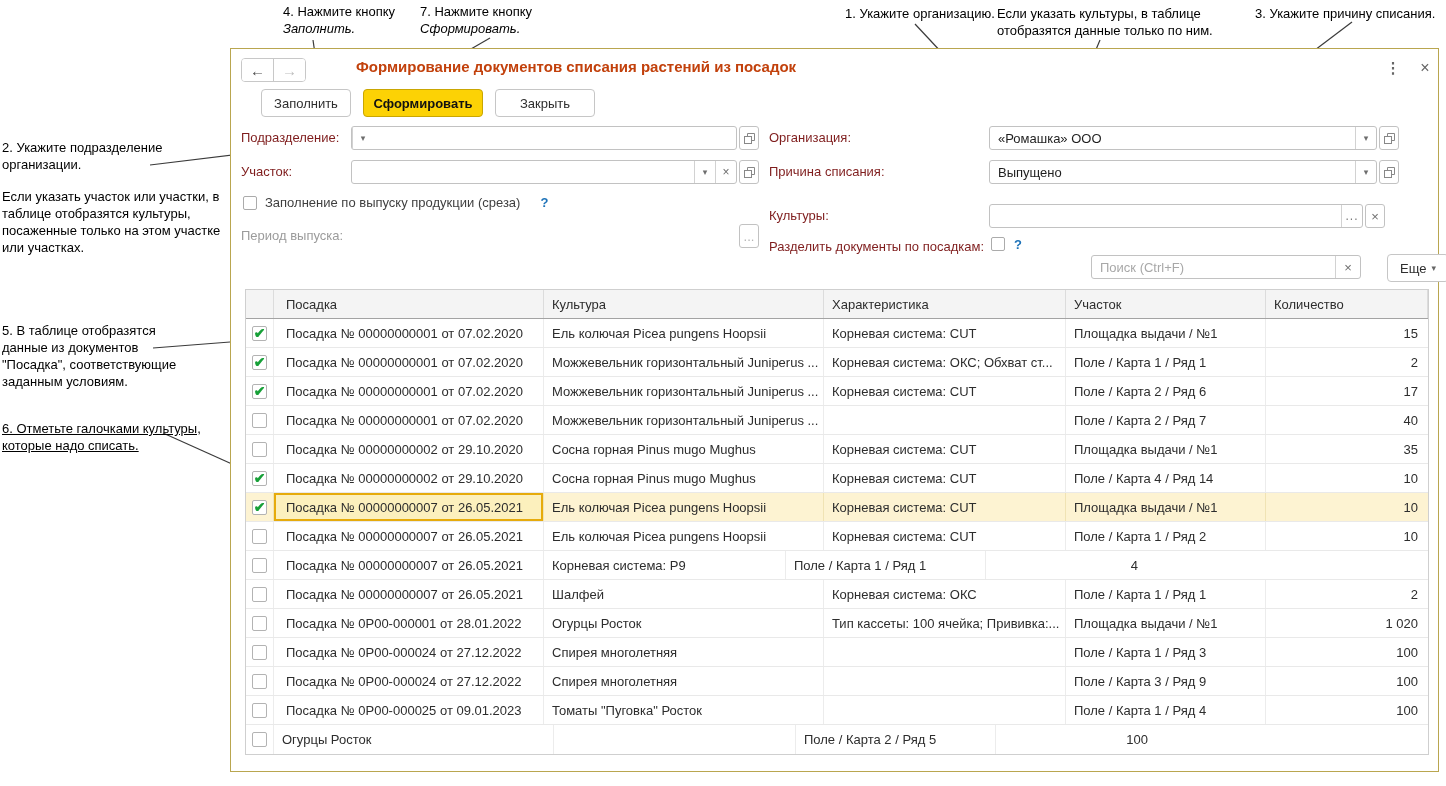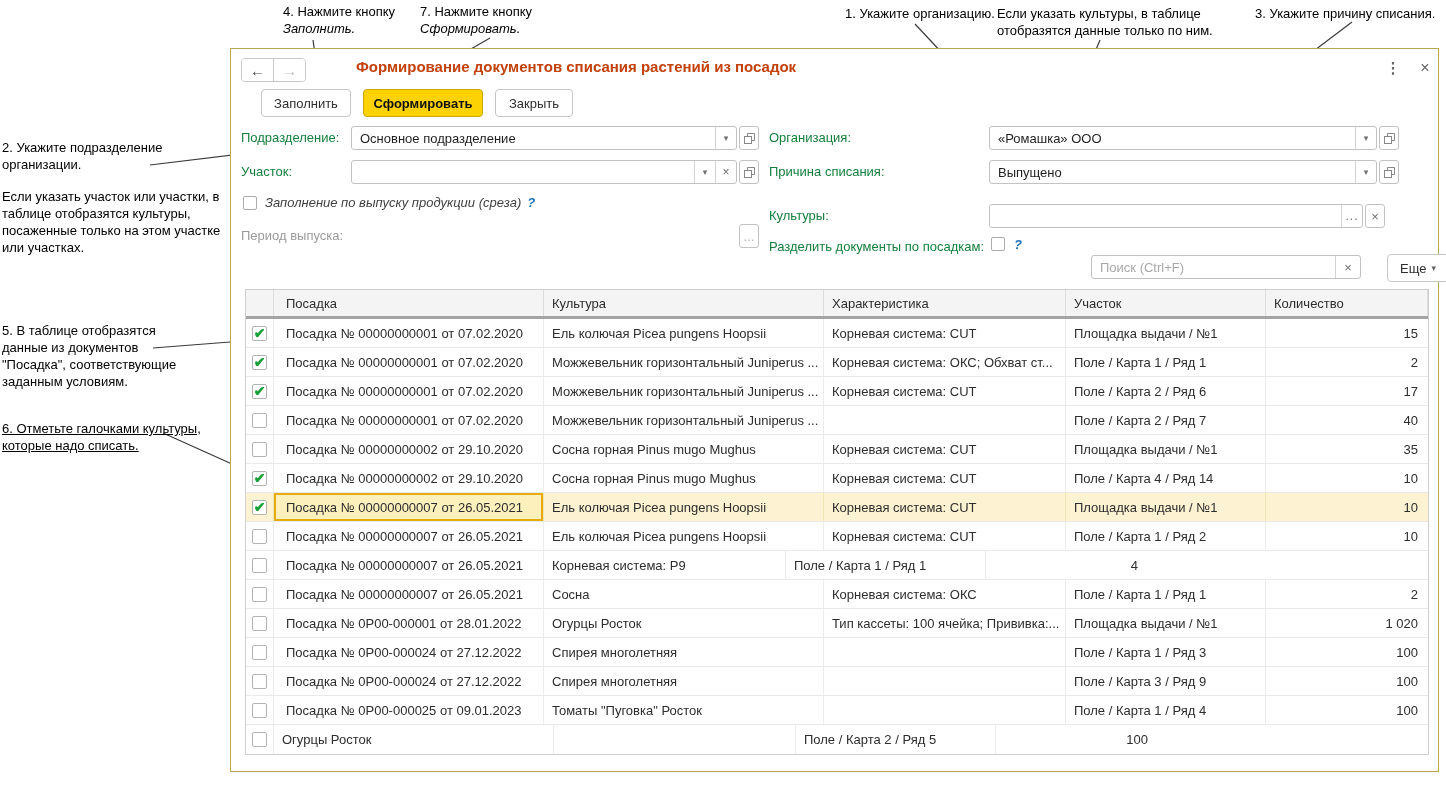--- a/index.html
+++ b/index.html
@@ -21,53 +21,53 @@
   .nav-back{color:#4a4a4a;} .nav-fwd{color:#bdbdbd;}
 
   .win-title{position:absolute;left:125px;top:9px;font-size:15px;font-weight:bold;color:#c2410c;white-space:nowrap;}
   .more-icon{position:absolute;left:1152px;top:8px;width:20px;height:22px;display:flex;align-items:center;justify-content:center;color:#666;font-size:15px;font-weight:bold;}
   .close-icon{position:absolute;left:1184px;top:8px;width:20px;height:22px;display:flex;align-items:center;justify-content:center;color:#666;font-size:16px;}
 
   .btn{position:absolute;height:25px;border:1px solid #c6c6c6;border-radius:4px;background:#fff;
        display:flex;align-items:center;justify-content:center;color:#2e2e2e;padding:13px 4px;box-sizing:border-box;margin-left:20px;}
   .btn-fill{left:10px;top:40px;width:90px;}
   .btn-generate{left:112px;top:40px;width:120px;background:#fcd205;border-color:#c9a602;font-weight:bold;color:#111;}
-  .btn-close{left:244px;top:40px;width:78px;}
-
-  .flabel{position:absolute;color:#15803d;white-space:nowrap;}
+  .btn-close{left:244px;top:40px;width:100px;}
+
+  .flabel{position:absolute;color:#7f1d1d;white-space:nowrap;}
   .flabel.dis{color:#9b9b9b;}
   .field{position:absolute;height:24px;border:1px solid #c2c2c2;border-radius:3px;background:#fff;
          display:flex;align-items:stretch;box-sizing:border-box;}
   .field .val{flex:1;padding:0 8px;display:flex;align-items:center;color:#1f1f1f;white-space:nowrap;overflow:hidden;}
   .field .val.dis{color:#9b9b9b;}
   .field .ibtn{width:20px;display:flex;align-items:center;justify-content:center;color:#6e6e6e;
                border-left:1px solid #d2d2d2;font-size:9px;}
   .field .ibtn.dots{font-size:12px;letter-spacing:1px;color:#777;}
   .xbtn{position:absolute;width:20px;height:24px;border:1px solid #c2c2c2;border-radius:3px;background:#fff;
         display:flex;align-items:center;justify-content:center;color:#6e6e6e;box-sizing:border-box;}
   .xbtn.dis{color:#b5b5b5;}
   .openicon{width:11px;height:11px;display:block;}
 
   .cbx{position:absolute;width:14px;height:14px;border:1px solid #ababab;border-radius:2px;background:#fff;box-sizing:border-box;}
   .help{color:#1d72b8;font-weight:bold;}
-  .cb-label-row{position:absolute;display:flex;gap:6px;align-items:center;white-space:nowrap;color:#3f3f3f;font-style:italic;}
+  .cb-label-row{position:absolute;display:flex;gap:20px;align-items:center;white-space:nowrap;color:#3f3f3f;}
 
   
   .search{position:absolute;left:860px;top:206px;width:270px;height:24px;border:1px solid #c2c2c2;border-radius:3px;
           display:flex;align-items:stretch;box-sizing:border-box;background:#fff;}
   .search input{flex:1;border:0;outline:none;padding:0 8px;font:13px "Liberation Sans",sans-serif;color:#333;background:transparent;}
   .search input::placeholder{color:#a8a8a8;}
   .search .sx{width:24px;display:flex;align-items:center;justify-content:center;color:#6e6e6e;border-left:1px solid #d2d2d2;}
   .btn-more{left:1136px;top:205px;width:62px;height:26px;gap:5px;}
   .btn-more .dd{font-size:9px;color:#666;}
 
   
   .tbl{position:absolute;left:14px;top:240px;width:1182px;border:1px solid #cfcfcf;box-sizing:content-box;}
   .trow,.thead{display:flex;height:29px;box-sizing:border-box;}
-  .thead{background:#f4f4f4;border-bottom:3px solid #a3a3a3;color:#525252;}
+  .thead{background:#f4f4f4;border-bottom:1px solid #a3a3a3;color:#525252;}
   .trow{border-bottom:1px solid #e9e9e9;background:#fff;}
   .trow:last-child{border-bottom:0;}
   .cell{display:flex;align-items:center;padding:0 8px;box-sizing:border-box;border-right:1px solid #ececec;
         white-space:nowrap;overflow:hidden;color:#2d2d2d;}
   .thead .cell{border-right:1px solid #dcdcdc;}
   .col-cb{width:28px;justify-content:center;padding:0;}
   .col-planting{width:270px;padding-left:12px;}
   .col-culture{width:280px;}
   .col-char{width:242px;}
   .col-plot{width:200px;}
@@ -130,21 +130,20 @@
     <div class="win-title">Формирование документов списания растений из посадок</div>
     <div class="more-icon">⋮</div>
     <div class="close-icon">×</div>
 
     <div class="btn btn-fill">Заполнить</div>
     <div class="btn btn-generate">Сформировать</div>
     <div class="btn btn-close">Закрыть</div>
 
     <div class="flabel" style="left:10px;top:81px;">Подразделение:</div>
     <div class="field" style="left:120px;top:77px;width:386px;">
-      <span class="val">Основное подразделение</span>
       <span class="ibtn">▾</span>
     </div>
     <div class="xbtn" style="left:508px;top:77px;">
       <svg class="openicon" viewBox="0 0 11 11">
           <rect x="0.5" y="3.5" width="7" height="7" fill="#fff" stroke="#888"></rect>
           <path d="M3.5 3.5 V0.5 H10.5 V7.5 H7.5" fill="none" stroke="#888"></path>
         </svg>
     </div>
 
     <div class="flabel" style="left:10px;top:115px;">Участок:</div>
@@ -316,21 +315,21 @@
     <div class="cell col-planting">Посадка № 00000000007 от 26.05.2021</div>
     <div class="cell col-char">Корневая система: P9</div>
     <div class="cell col-plot">Поле  / Карта 1 / Ряд 1</div>
     <div class="cell col-qty">4</div>
   </div>
           <div class="trow">
     <div class="cell col-cb">
               <span class="cb"></span>
             </div>
     <div class="cell col-planting">Посадка № 00000000007 от 26.05.2021</div>
-    <div class="cell col-culture">Сосна</div>
+    <div class="cell col-culture">Шалфей</div>
     <div class="cell col-char">Корневая система: ОКС</div>
     <div class="cell col-plot">Поле  / Карта 1 / Ряд 1</div>
     <div class="cell col-qty">2</div>
   </div>
           <div class="trow">
     <div class="cell col-cb">
               <span class="cb"></span>
             </div>
     <div class="cell col-planting">Посадка № 0Р00-000001 от 28.01.2022</div>
     <div class="cell col-culture">Огурцы Росток</div>

